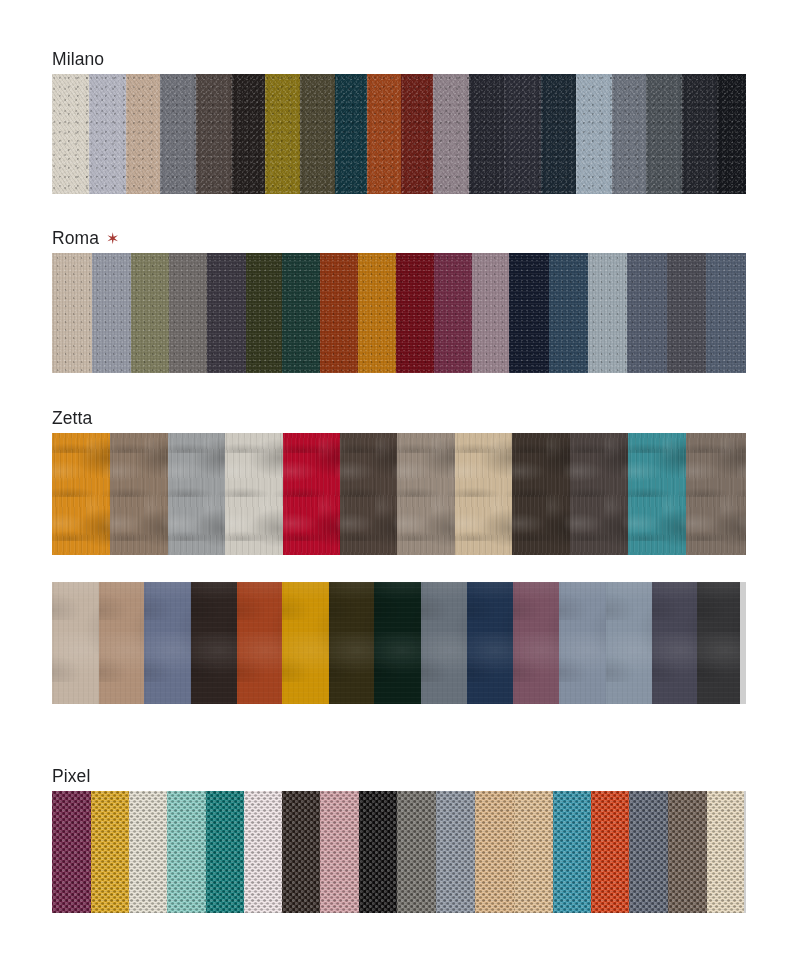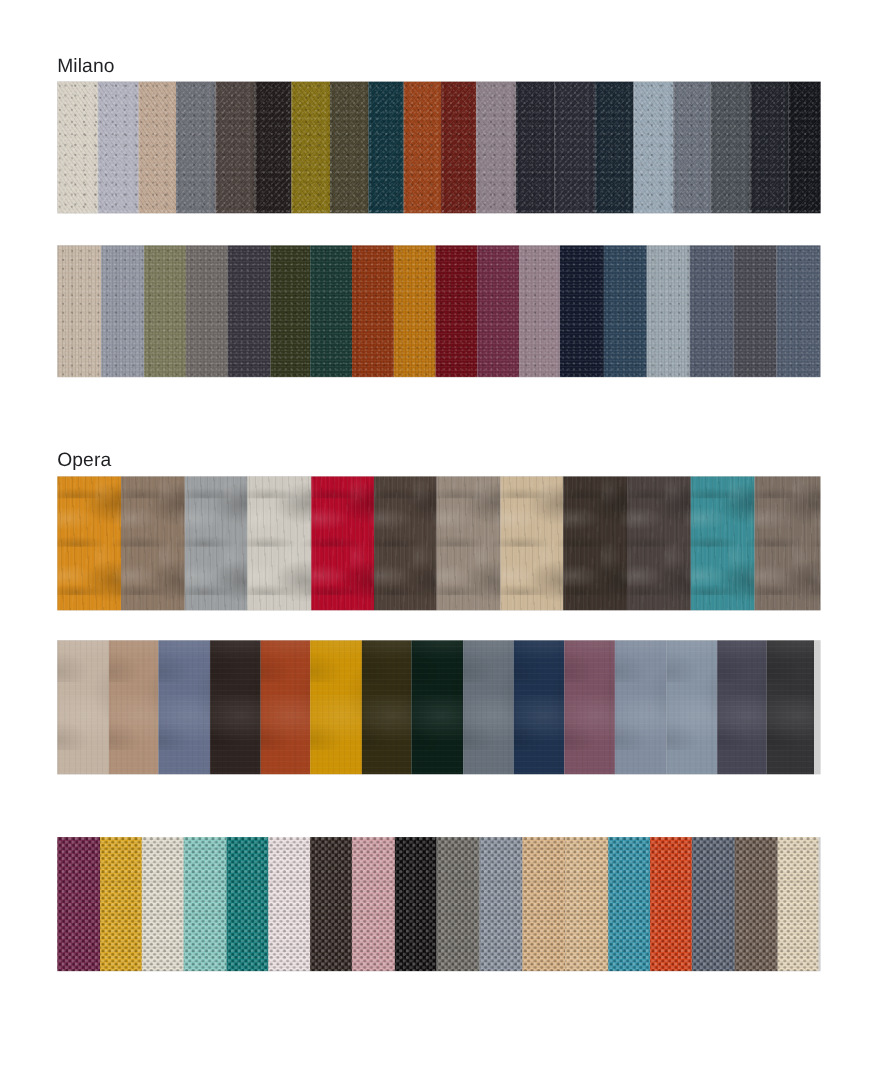--- a/index.html
+++ b/index.html
@@ -181,20 +181,24 @@
         <div class="swatch" title="Milano 14" style="width: 37px; background: rgb(43, 44, 54);"></div>
         <div class="swatch" title="Milano 15" style="width: 35px; background: rgb(27, 40, 51);"></div>
         <div class="swatch" title="Milano 16" style="width: 36px; background: rgb(154, 169, 182);"></div>
         <div class="swatch" title="Milano 17" style="width: 34px; background: rgb(107, 113, 124);"></div>
         <div class="swatch" title="Milano 18" style="width: 36px; background: rgb(76, 82, 88);"></div>
         <div class="swatch" title="Milano 19" style="width: 35px; background: rgb(35, 37, 44);"></div>
         <div class="swatch" title="Milano 20" style="width: 35px; background: rgb(21, 23, 28);"></div>
       </div>
     </div>
     <div class="collection" style="top: 223px;">
+      <div class="collection-header">
+        <span class="collection-title">Roma</span>
+        <span class="star-marker" style="color: rgb(166, 58, 52);">✶</span>
+      </div>
       <div class="swatch-strip tex-roma" style="height: 120px;">
         <div class="swatch" title="Roma 1" style="width: 40px; background: rgb(197, 182, 166);"></div>
         <div class="swatch" title="Roma 2" style="width: 39px; background: rgb(146, 150, 162);"></div>
         <div class="swatch" title="Roma 3" style="width: 38px; background: rgb(123, 122, 92);"></div>
         <div class="swatch" title="Roma 4" style="width: 38px; background: rgb(110, 105, 103);"></div>
         <div class="swatch" title="Roma 5" style="width: 39px; background: rgb(58, 54, 64);"></div>
         <div class="swatch" title="Roma 6" style="width: 36px; background: rgb(51, 55, 30);"></div>
         <div class="swatch" title="Roma 7" style="width: 38px; background: rgb(27, 58, 52);"></div>
         <div class="swatch" title="Roma 8" style="width: 38px; background: rgb(141, 53, 18);"></div>
         <div class="swatch" title="Roma 9" style="width: 38px; background: rgb(184, 114, 16);"></div>
@@ -204,21 +208,21 @@
         <div class="swatch" title="Roma 13" style="width: 40px; background: rgb(19, 26, 44);"></div>
         <div class="swatch" title="Roma 14" style="width: 39px; background: rgb(45, 68, 89);"></div>
         <div class="swatch" title="Roma 15" style="width: 39px; background: rgb(154, 166, 174);"></div>
         <div class="swatch" title="Roma 16" style="width: 40px; background: rgb(82, 90, 107);"></div>
         <div class="swatch" title="Roma 17" style="width: 39px; background: rgb(74, 74, 83);"></div>
         <div class="swatch" title="Roma 18" style="width: 40px; background: rgb(81, 92, 110);"></div>
       </div>
     </div>
     <div class="collection" style="top: 403px;">
       <div class="collection-header">
-        <span class="collection-title">Opera</span>
+        <span class="collection-title">Zetta</span>
       </div>
       <div class="swatch-strip tex-opera" style="height: 122px;">
         <div class="swatch" title="Opera 1" style="width: 58px; background: rgb(214, 138, 27);"></div>
         <div class="swatch" title="Opera 2" style="width: 58px; background: rgb(140, 119, 101);"></div>
         <div class="swatch" title="Opera 3" style="width: 57px; background: rgb(155, 158, 160);"></div>
         <div class="swatch" title="Opera 4" style="width: 58px; background: rgb(205, 201, 192);"></div>
         <div class="swatch" title="Opera 5" style="width: 57px; background: rgb(180, 10, 42);"></div>
         <div class="swatch" title="Opera 6" style="width: 57px; background: rgb(78, 65, 57);"></div>
         <div class="swatch" title="Opera 7" style="width: 58px; background: rgb(151, 137, 124);"></div>
         <div class="swatch" title="Opera 8" style="width: 57px; background: rgb(203, 182, 151);"></div>
@@ -241,20 +245,23 @@
         <div class="swatch" title="Zetta 9" style="width: 46px; background: rgb(103, 112, 122);"></div>
         <div class="swatch" title="Zetta 10" style="width: 46px; background: rgb(31, 51, 80);"></div>
         <div class="swatch" title="Zetta 11" style="width: 46px; background: rgb(123, 82, 99);"></div>
         <div class="swatch" title="Zetta 12" style="width: 47px; background: rgb(130, 142, 160);"></div>
         <div class="swatch" title="Zetta 13" style="width: 46px; background: rgb(135, 148, 164);"></div>
         <div class="swatch" title="Zetta 14" style="width: 45px; background: rgb(71, 70, 85);"></div>
         <div class="swatch" title="Zetta 15" style="width: 43px; background: rgb(52, 52, 54);"></div>
       </div>
     </div>
     <div class="collection" style="top: 761px;">
+      <div class="collection-header">
+        <span class="collection-title">Pixel</span>
+      </div>
       <div class="swatch-strip tex-pixel" style="height: 122px;">
         <div class="swatch" title="Pixel 1" style="width: 39px; background: rgb(110, 30, 69);"></div>
         <div class="swatch" title="Pixel 2" style="width: 38px; background: rgb(223, 168, 28);"></div>
         <div class="swatch" title="Pixel 3" style="width: 38px; background: rgb(230, 225, 210);"></div>
         <div class="swatch" title="Pixel 4" style="width: 39px; background: rgb(134, 204, 195);"></div>
         <div class="swatch" title="Pixel 5" style="width: 38px; background: rgb(11, 122, 120);"></div>
         <div class="swatch" title="Pixel 6" style="width: 38px; background: rgb(240, 228, 230);"></div>
         <div class="swatch" title="Pixel 7" style="width: 38px; background: rgb(47, 36, 31);"></div>
         <div class="swatch" title="Pixel 8" style="width: 39px; background: rgb(211, 160, 166);"></div>
         <div class="swatch" title="Pixel 9" style="width: 38px; background: rgb(16, 14, 15);"></div>

